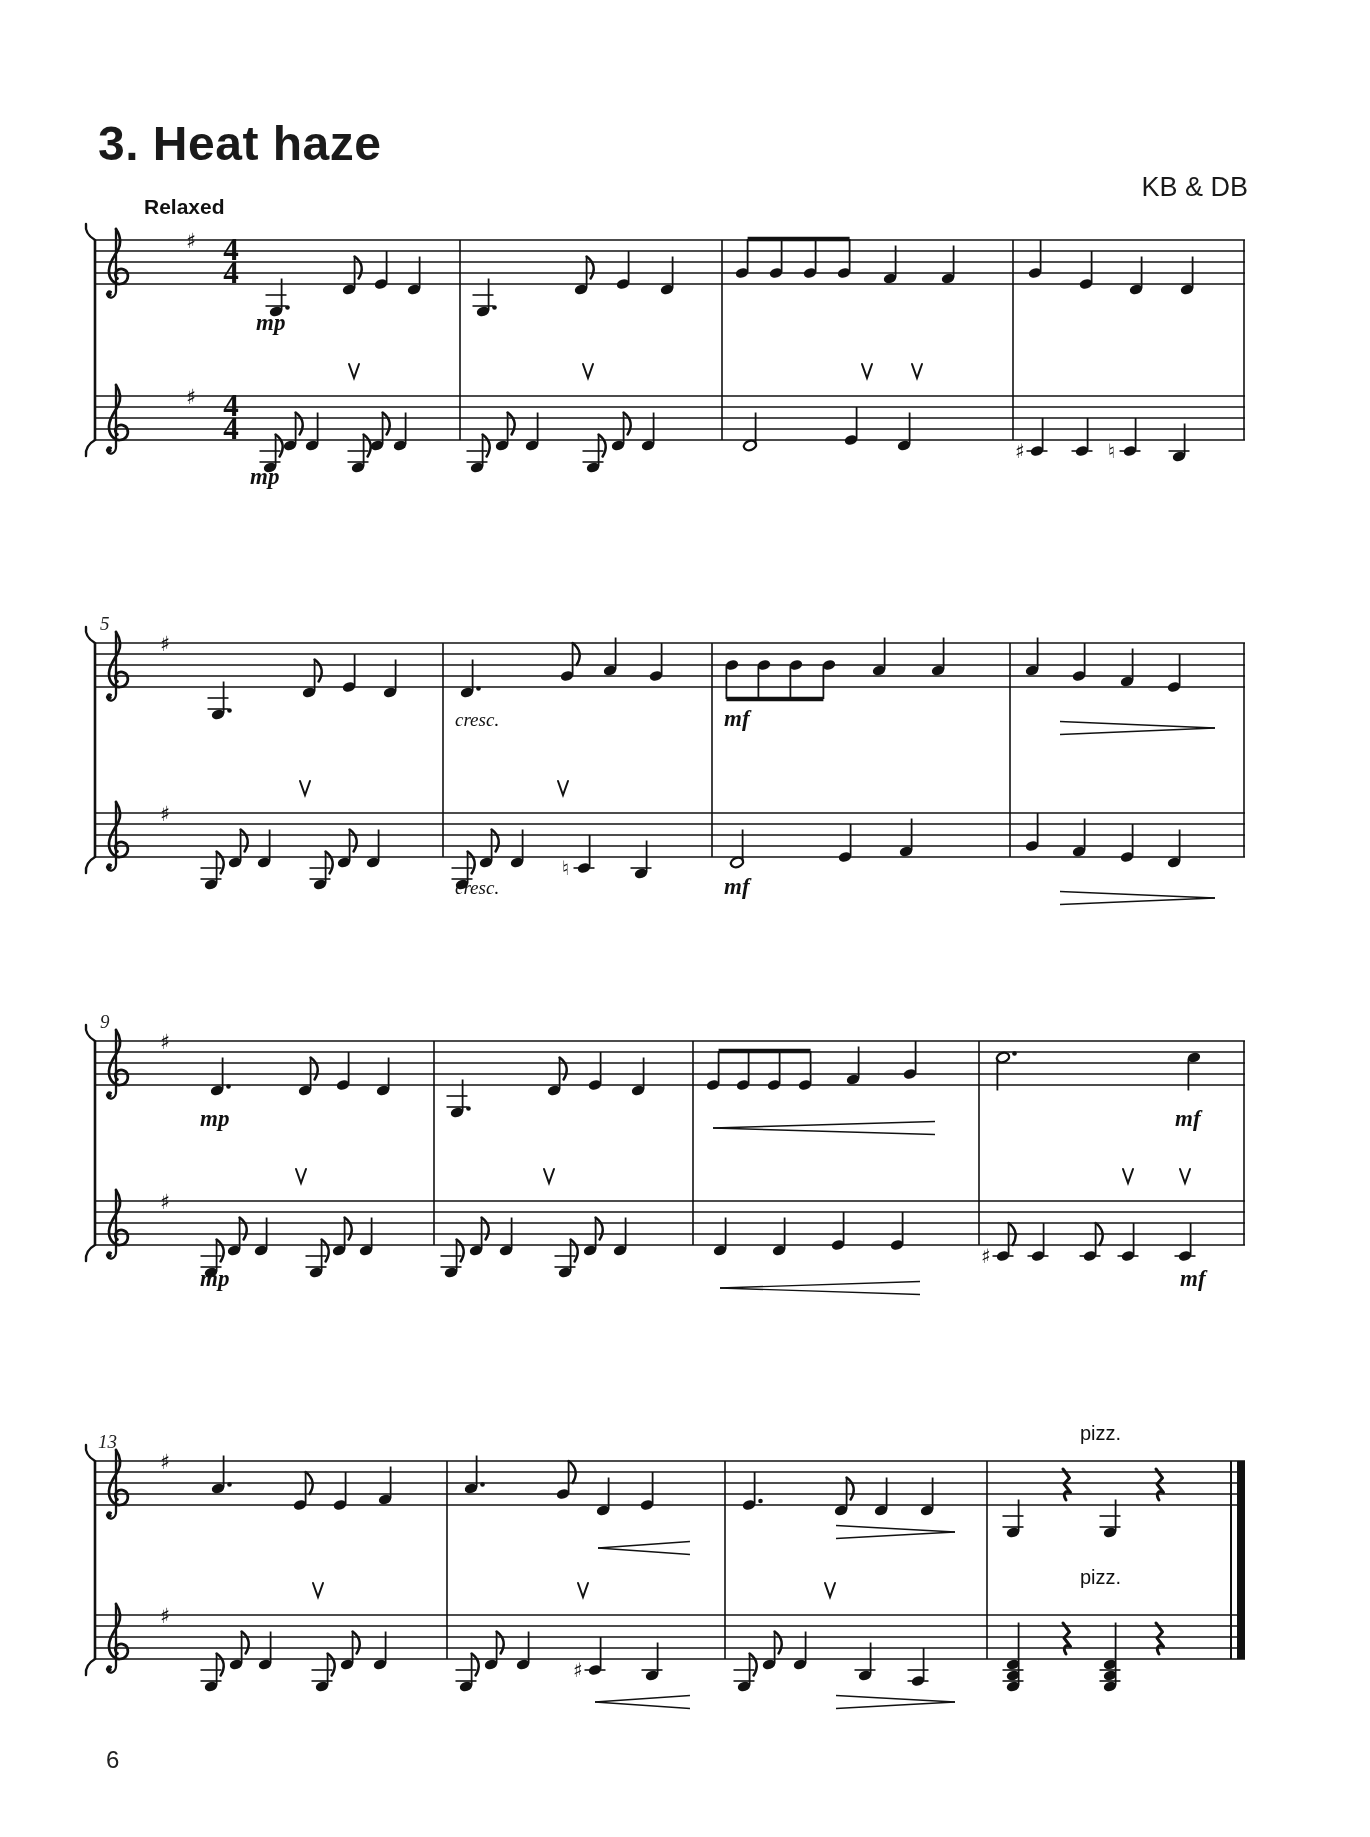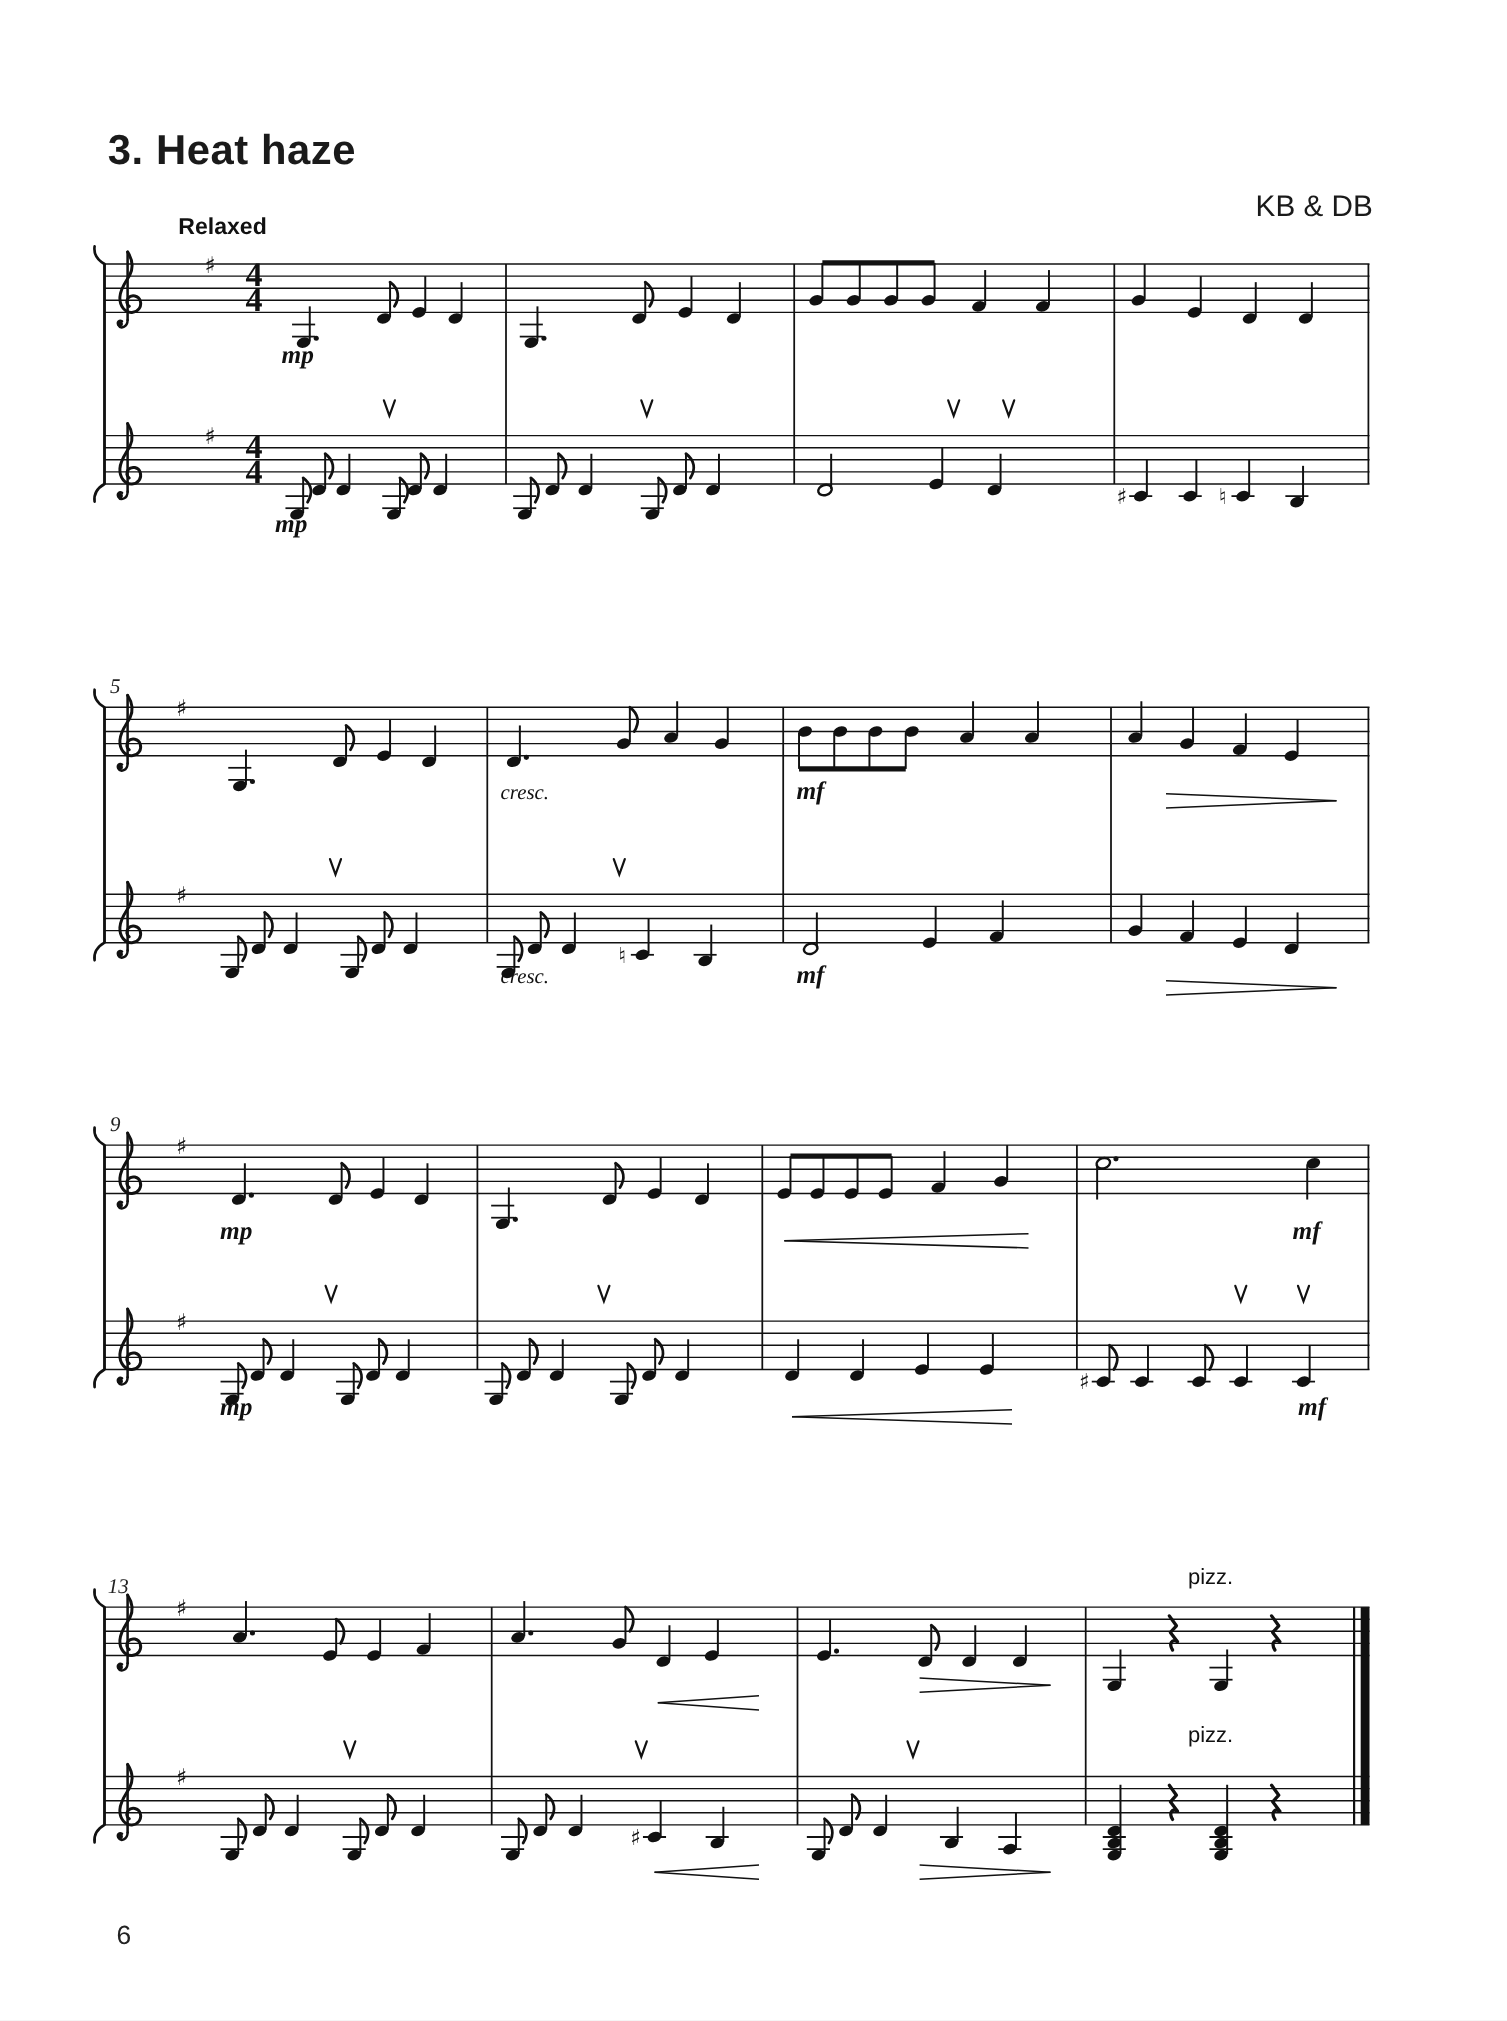--- a/index.html
+++ b/index.html
@@ -1,21 +1,21 @@
 <!DOCTYPE html>
 <html><head>
 <meta charset="utf-8">
 <style>
   html,body{margin:0;padding:0;background:#e8e8e8;}
   .page{position:relative;width:1370px;height:1837px;background:#ffffff;margin:0 auto;
         font-family:"Liberation Sans",sans-serif;color:#111;overflow:hidden;}
-  .title{position:absolute;left:98px;top:116px;font-size:38px;font-weight:bold;
+  .title{position:absolute;left:98px;top:116px;font-size:48px;font-weight:bold;
          letter-spacing:0.5px;color:#1a1a1a;}
   .credit{position:absolute;right:122px;top:172px;font-size:27px;color:#1a1a1a;}
-  .tempo{position:absolute;left:162px;top:195px;font-size:21px;font-weight:bold;color:#111;}
+  .tempo{position:absolute;left:144px;top:195px;font-size:21px;font-weight:bold;color:#111;}
   .pagenum{position:absolute;left:106px;top:1746px;font-size:24px;color:#222;}
   svg text.dyn{font:italic bold 23px "Liberation Serif",serif;fill:#111;}
   svg text.it{font:italic 19px "Liberation Serif",serif;fill:#111;}
   svg text.pizz{font:20px "Liberation Sans",sans-serif;fill:#111;}
   svg text.num{font:italic 19px "Liberation Serif",serif;fill:#222;}
   svg text.acc{font:20px "DejaVu Sans",sans-serif;fill:#111;}
   svg text.ks{font:21px "DejaVu Sans",sans-serif;fill:#111;}
   svg text.ts{font:bold 31px "Liberation Serif",serif;fill:#111;}
 </style>
 </head>

